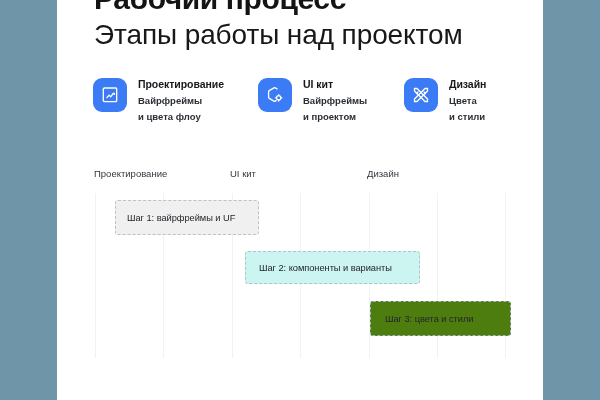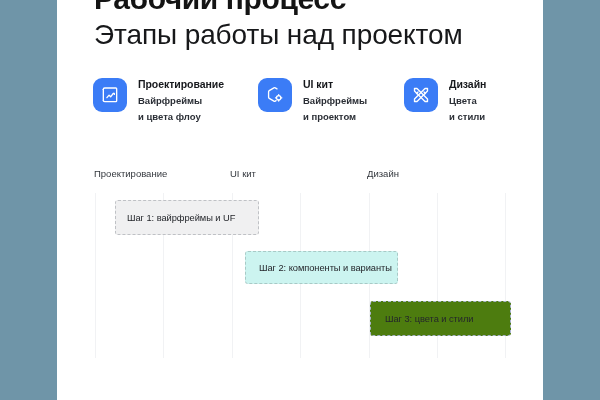--- a/index.html
+++ b/index.html
@@ -71,21 +71,21 @@
     border:1px dashed #b9bcc2;
     border-radius:3px;
     display:flex;align-items:center;
     box-sizing:border-box;
   }
   .bar span{
     font-size:9.3px;color:#24262b;white-space:nowrap;letter-spacing:-0.05px;
   }
   .bar-1{left:2px;top:7px;width:144px;height:35px;background:#f0f0f1;border-color:#bfc1c5;margin-left:20px;}
   .bar-1 span{margin-left:11px;}
-  .bar-2{left:152px;top:58px;width:153px;height:33px;background:#ccf4f0;border-color:#a8c9c6;}
+  .bar-2{left:152px;top:58px;width:175px;height:33px;background:#ccf4f0;border-color:#a8c9c6;}
   .bar-2 span{margin-left:13px;}
   .bar-3{left:277px;top:108px;width:141px;height:35px;background:#4d7c0f;border-color:#a9b3cc;}
   .bar-3 span{margin-left:14px;}
 </style>
 </head>
 <body>
 
 <div class="canvas">
   <div class="page">
 

